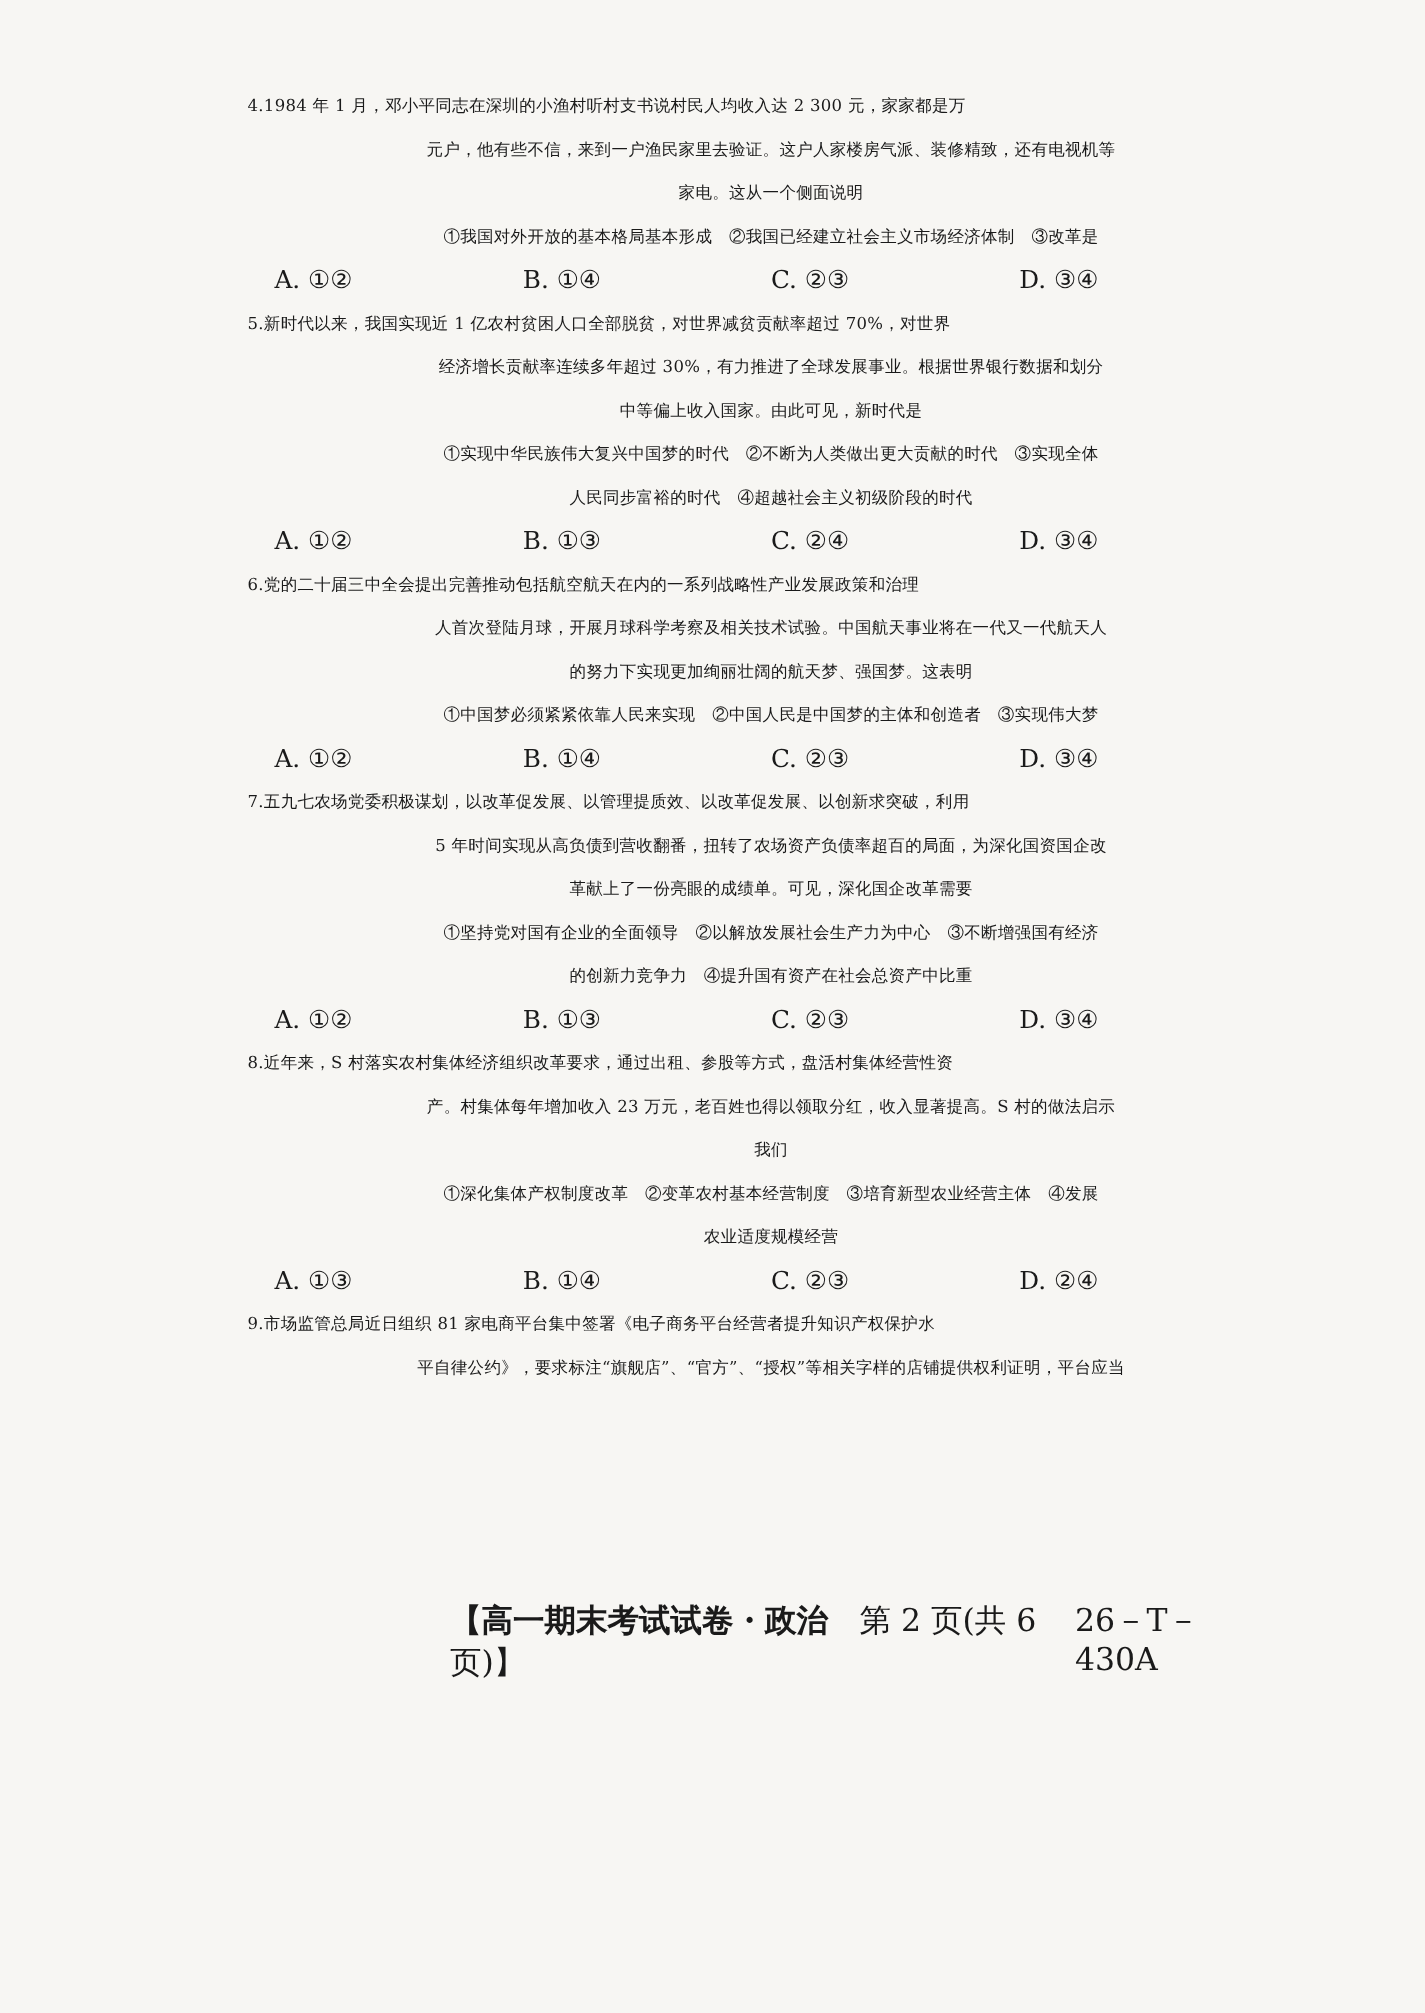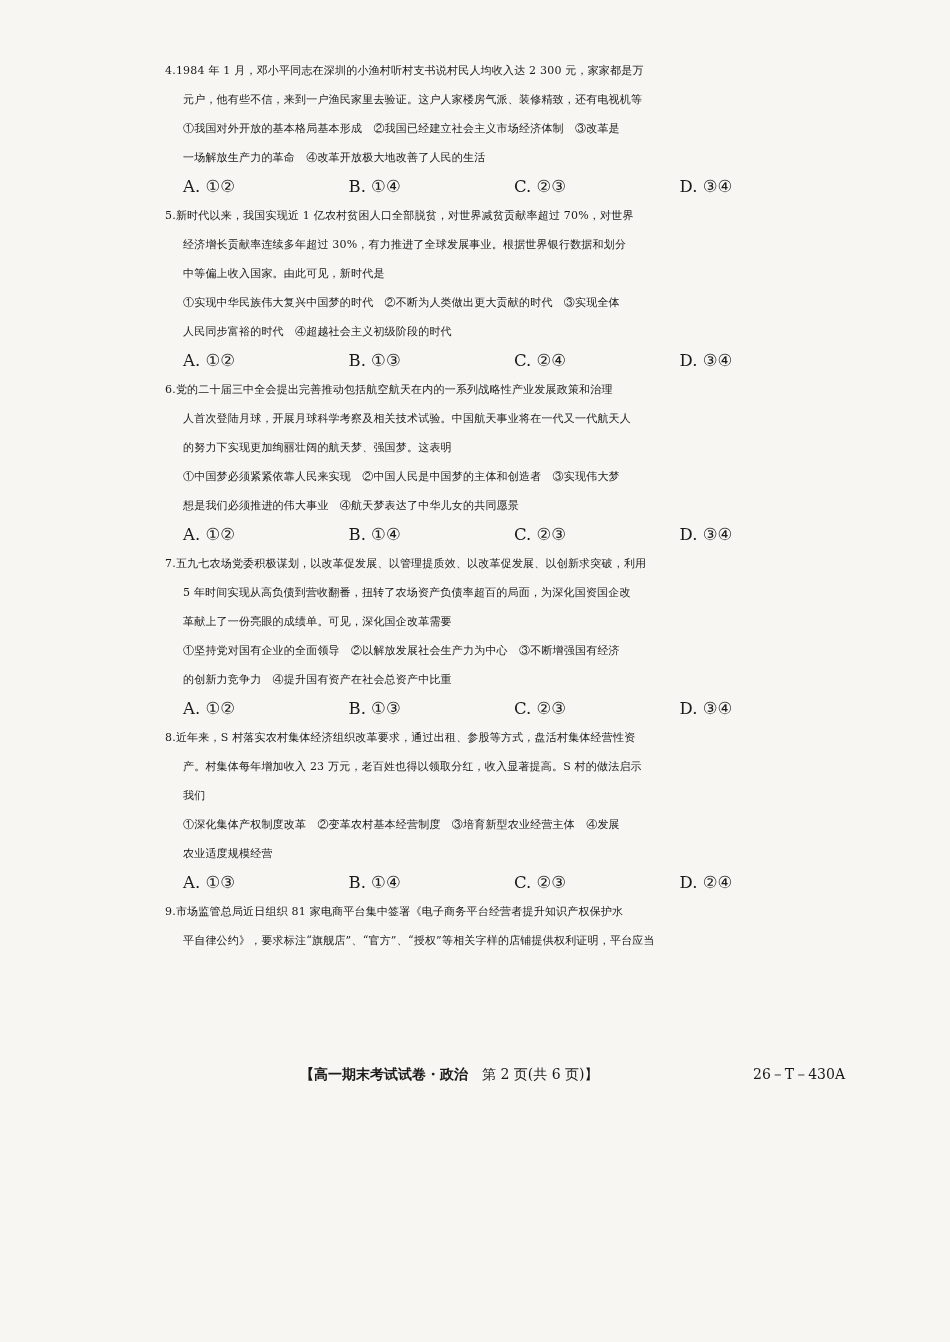--- a/index.html
+++ b/index.html
@@ -18,47 +18,47 @@
   }
   .q { margin: 0; }
   .line {
     font-size: 11px;
     line-height: 29px;
     height: 29px;
     white-space: nowrap;
     letter-spacing: 0.2px;
   }
   .stem-first { text-indent: 0; }
-  .indent { padding-left: 18px; }
+  .indent { padding-left: 18px; text-align: center; }
   .opts {
     display: flex;
     padding-left: 18px;
     font-size: 16.5px;
     line-height: 29px;
     height: 29px;
   }
   .opts span { width: 175px; }
   .footer {
     position: absolute;
     top: 1066px; left: 300px;
     width: 545px;
-    font-size: 14px;
+    font-size: 21px;
     display: flex; justify-content: space-between;
   }
   .footer .title b { font-weight: bold; }
 </style>
 </head>
 <body>
 
 <div class="page" id="page">
     <div class="q">
       <div class="line stem-first"><span>4.</span><span>1984 年 1 月，邓小平同志在深圳的小渔村听村支书说村民人均收入达 2 300 元，家家都是万</span></div>
       <div class="line indent"><span>元户，他有些不信，来到一户渔民家里去验证。这户人家楼房气派、装修精致，还有电视机等</span></div>
+      <div class="line indent"><span>家电。这从一个侧面说明</span></div>
       <div class="line indent">①我国对外开放的基本格局基本形成　②我国已经建立社会主义市场经济体制　③改革是</div>
-      <div class="line indent">一场解放生产力的革命　④改革开放极大地改善了人民的生活</div>
       <div class="opts">
         <span>A. ①②</span>
         <span>B. ①④</span>
         <span>C. ②③</span>
         <span>D. ③④</span>
       </div>
     </div>
     <div class="q">
       <div class="line stem-first"><span>5.</span><span>新时代以来，我国实现近 1 亿农村贫困人口全部脱贫，对世界减贫贡献率超过 70%，对世界</span></div>
       <div class="line indent"><span>经济增长贡献率连续多年超过 30%，有力推进了全球发展事业。根据世界银行数据和划分</span></div>
@@ -70,21 +70,20 @@
         <span>B. ①③</span>
         <span>C. ②④</span>
         <span>D. ③④</span>
       </div>
     </div>
     <div class="q">
       <div class="line stem-first"><span>6.</span><span>党的二十届三中全会提出完善推动包括航空航天在内的一系列战略性产业发展政策和治理</span></div>
       <div class="line indent"><span>人首次登陆月球，开展月球科学考察及相关技术试验。中国航天事业将在一代又一代航天人</span></div>
       <div class="line indent"><span>的努力下实现更加绚丽壮阔的航天梦、强国梦。这表明</span></div>
       <div class="line indent">①中国梦必须紧紧依靠人民来实现　②中国人民是中国梦的主体和创造者　③实现伟大梦</div>
-      <div class="line indent">想是我们必须推进的伟大事业　④航天梦表达了中华儿女的共同愿景</div>
       <div class="opts">
         <span>A. ①②</span>
         <span>B. ①④</span>
         <span>C. ②③</span>
         <span>D. ③④</span>
       </div>
     </div>
     <div class="q">
       <div class="line stem-first"><span>7.</span><span>五九七农场党委积极谋划，以改革促发展、以管理提质效、以改革促发展、以创新求突破，利用</span></div>
       <div class="line indent"><span>5 年时间实现从高负债到营收翻番，扭转了农场资产负债率超百的局面，为深化国资国企改</span></div>

